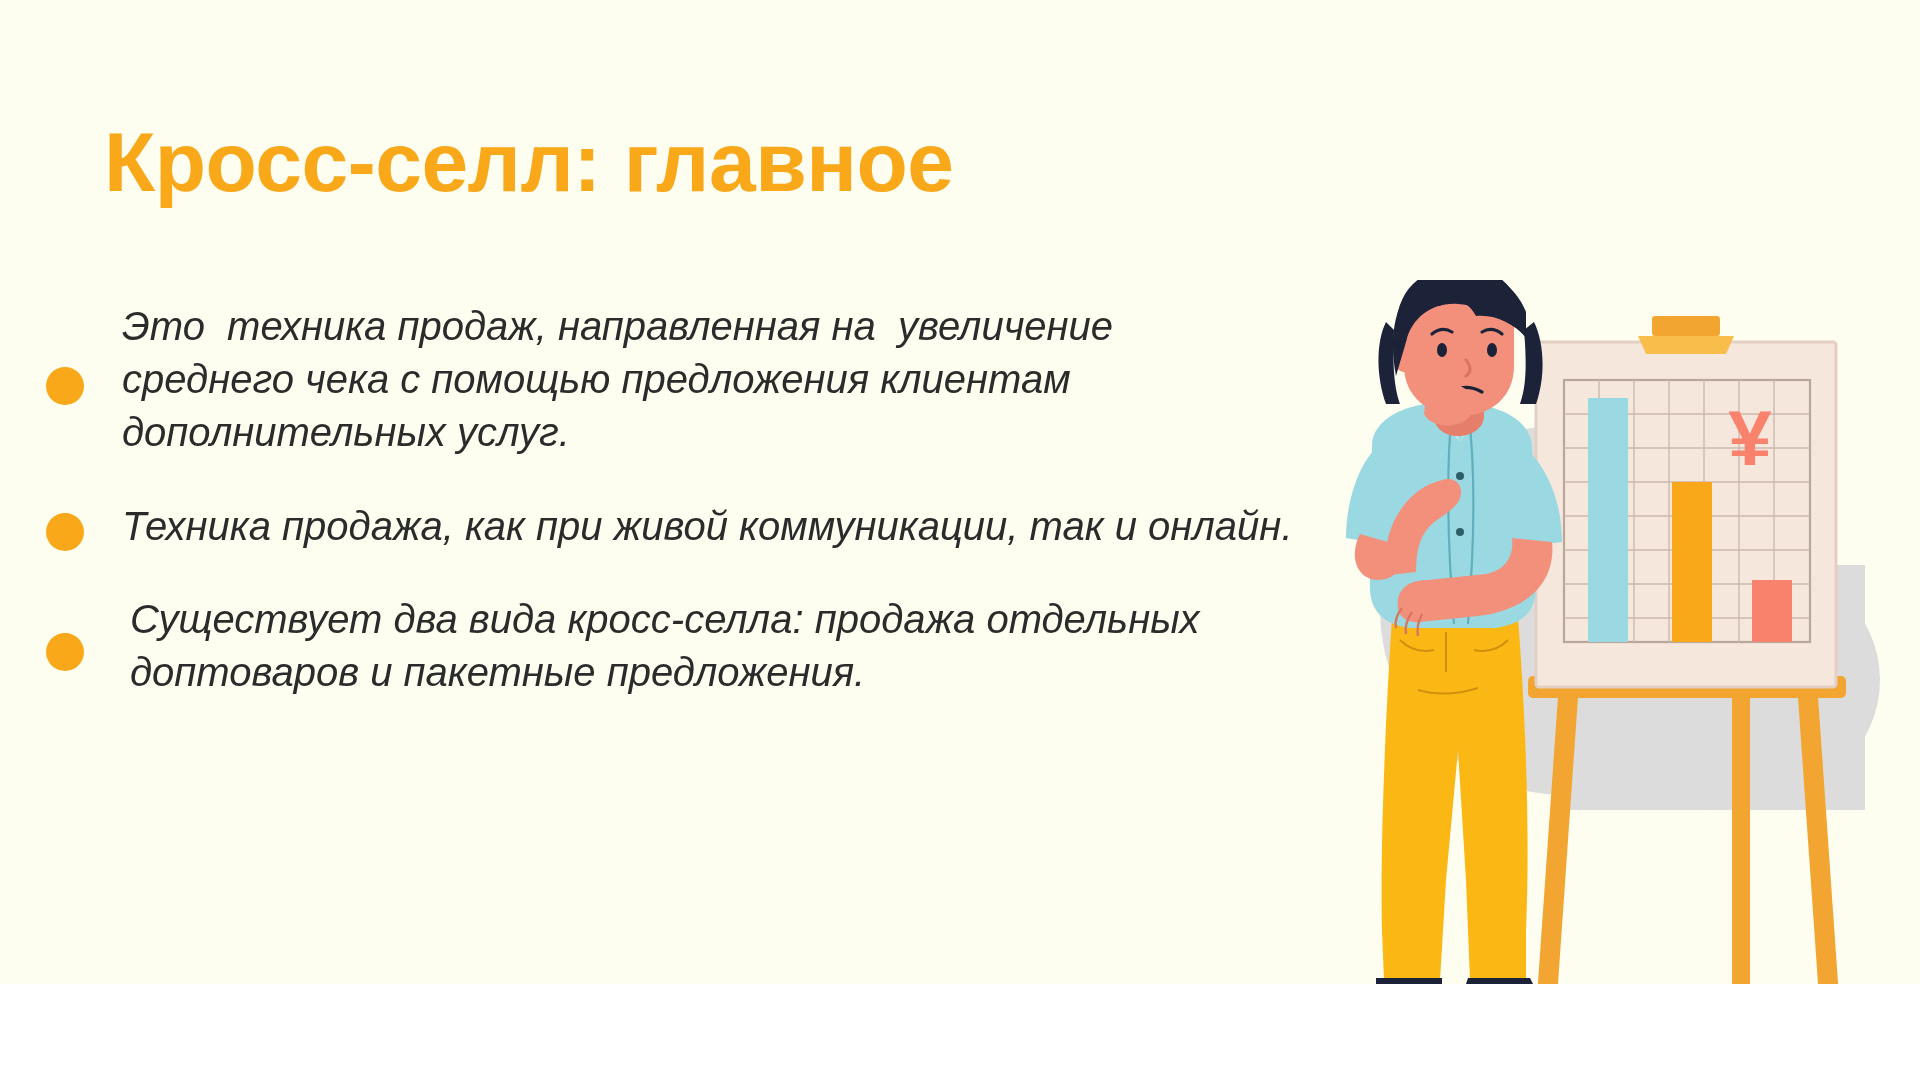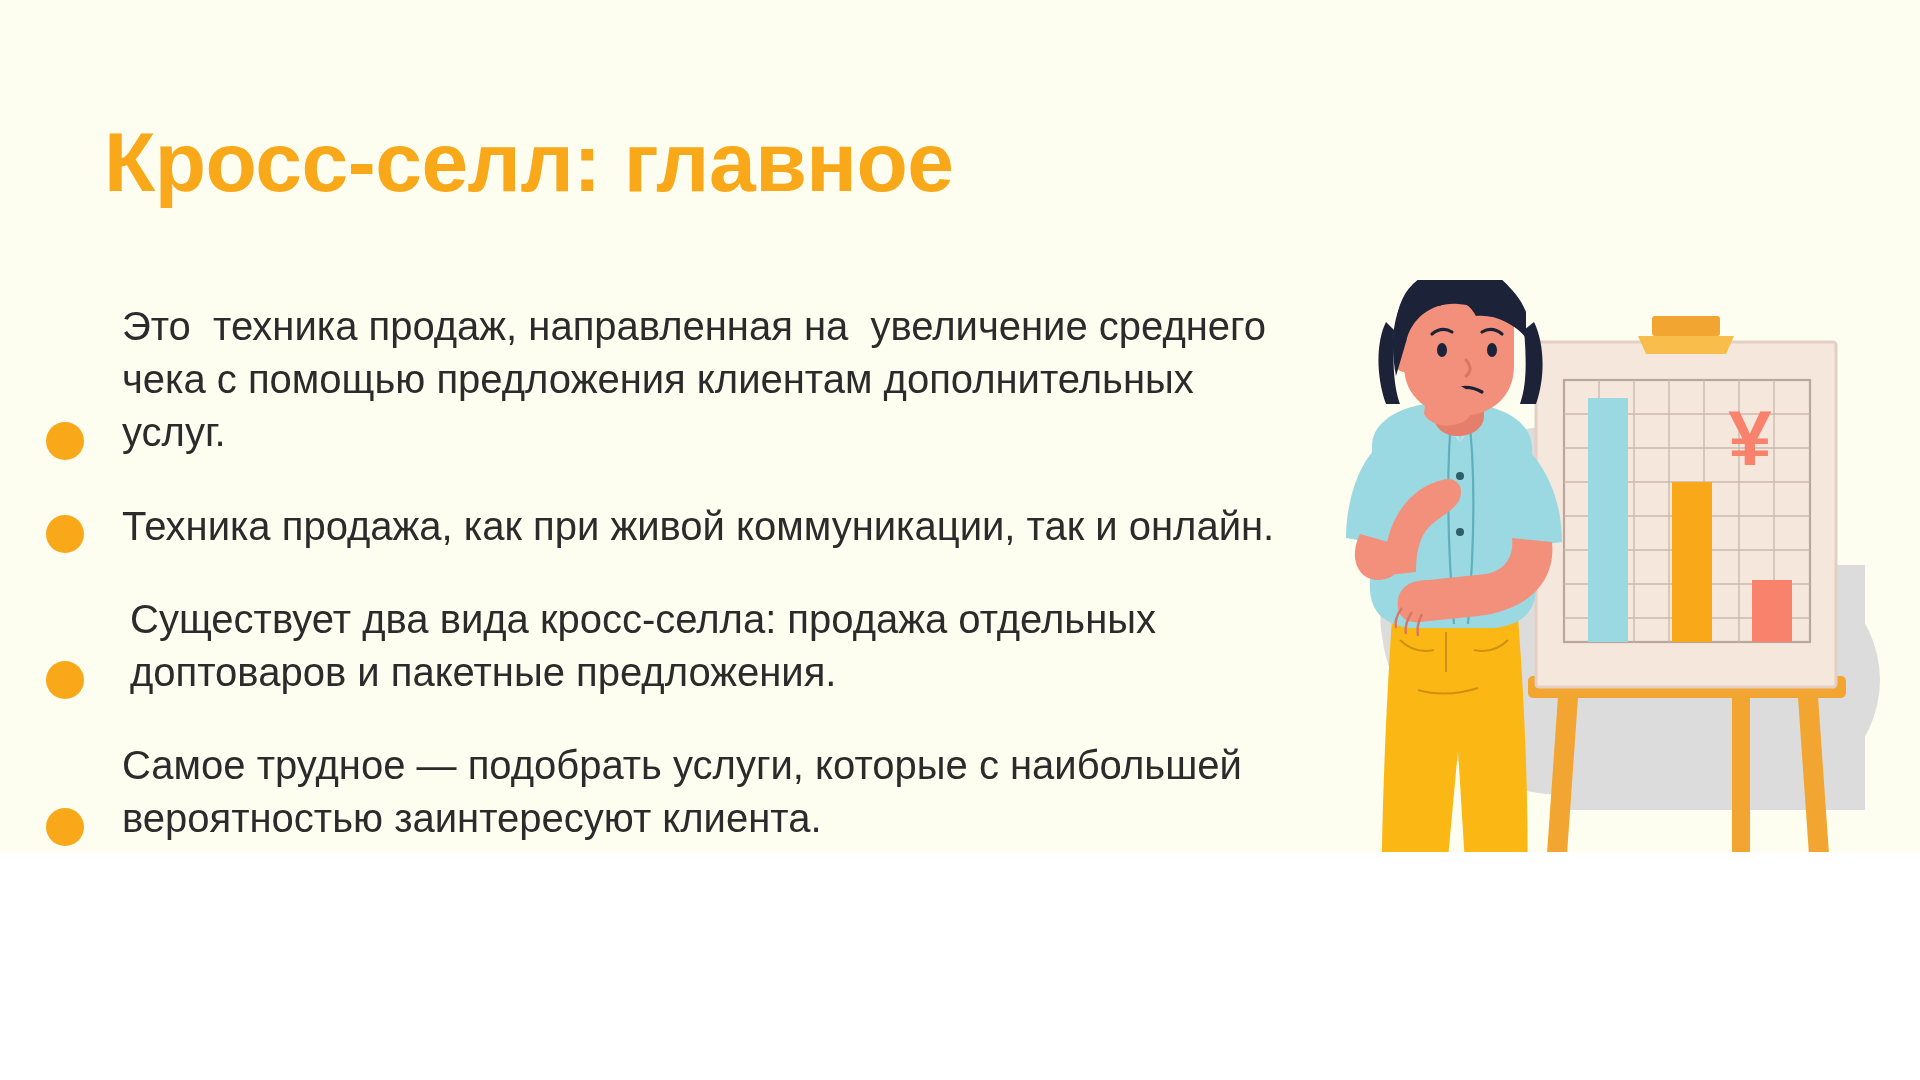--- a/index.html
+++ b/index.html
@@ -10,21 +10,21 @@
   body {
     width: 1920px;
     height: 1080px;
     overflow: hidden;
     font-family: "Liberation Sans", "DejaVu Sans", sans-serif;
   }
 
   .slide {
     position: relative;
     width: 1920px;
-    height: 852px;
+    height: 984px;
     background: #FDFDF0;
     box-sizing: border-box;
     overflow: hidden;
   }
 
   
   .slide-title {
     position: absolute;
     left: 104px;
     top: 62px;
@@ -39,22 +39,23 @@
   
   .bullets {
     position: absolute;
     left: 40px;
     top: 300px;
     width: 1320px;
   }
 
   .bullet-row {
     display: flex;
-    align-items: flex-end;
+    align-items: center;
     margin-bottom: 40px;
+    font-style: italic;
   }
   .bullet-row:last-child { margin-bottom: 0; }
 
   .bullet-dot {
     flex: 0 0 auto;
     width: 38px;
     height: 38px;
     border-radius: 50%;
     background: #F9A81A;
     margin-top: 12px;
@@ -104,24 +105,20 @@
     <div class="bullet-row" data-idx="1">
       <span class="bullet-dot"></span>
       <div class="bullet-text">Техника продажа, как при живой коммуникации, так и онлайн.</div>
     </div>
 
     <div class="bullet-row" data-idx="2">
       <span class="bullet-dot"></span>
       <div class="bullet-text">Существует два вида кросс-селла: продажа отдельных доптоваров и пакетные предложения.</div>
     </div>
 
-    <div class="bullet-row" data-idx="3">
-      <span class="bullet-dot"></span>
-      <div class="bullet-text">Самое трудное — подобрать услуги, которые с наибольшей вероятностью заинтересуют клиента.</div>
-    </div>
 
   </div>
 
   <div class="illustration">
     <svg viewBox="0 0 620 740" xmlns="http://www.w3.org/2000/svg">
 
       <g>
         <ellipse cx="265" cy="330" rx="185" ry="185" fill="#DCDCDC"></ellipse>
         <rect x="265" y="285" width="300" height="245" fill="#DCDCDC"></rect>
         <ellipse cx="430" cy="400" rx="150" ry="130" fill="#DCDCDC"></ellipse>

